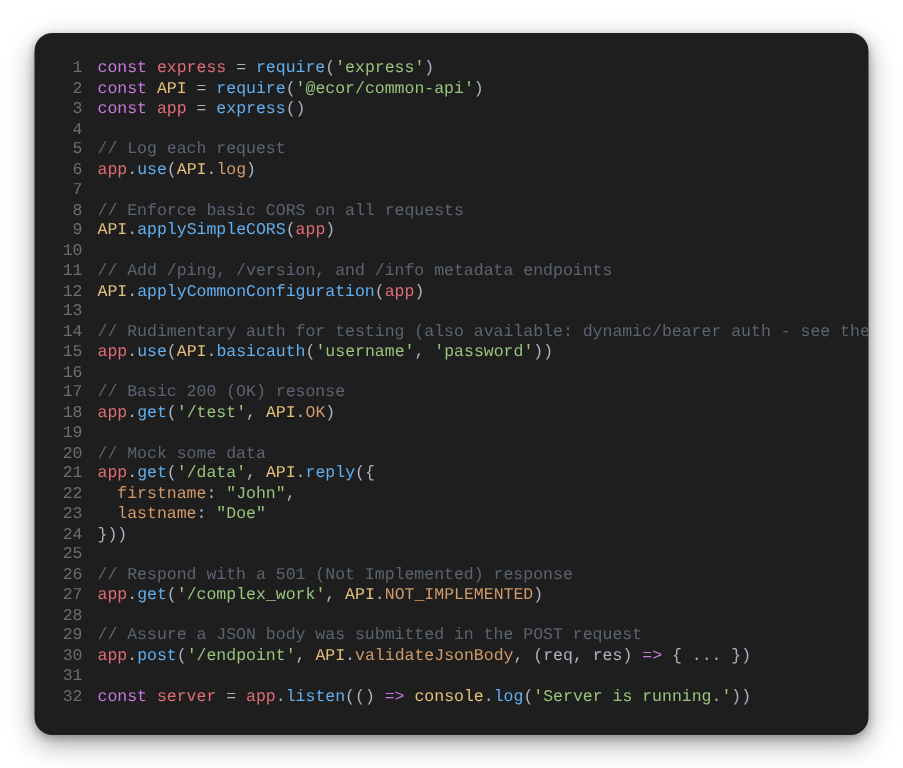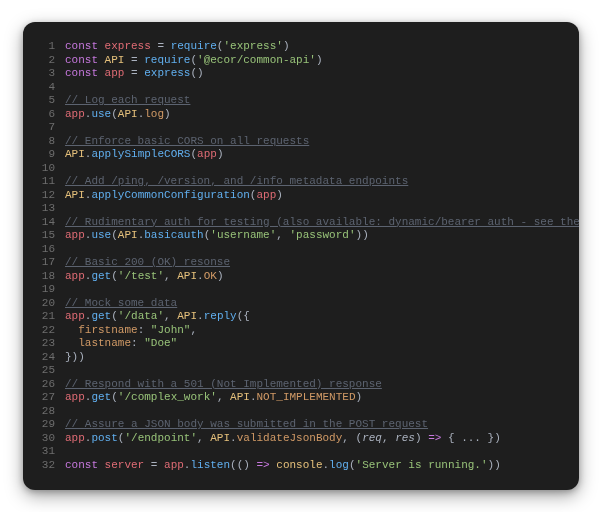--- a/index.html
+++ b/index.html
@@ -46,24 +46,24 @@
     margin-right: 10px;
     user-select: none;
     flex: 0 0 22px;
   }
   
   .kw   { color: #c678dd; text-align: right; }        
   .var  { color: #e06c75; }        
   .vblu { color: #e5c07b; text-align: right; }        
   .fn   { color: #61afef; }        
   .str  { color: #98c379; text-align: right; }
-  .cmt  { color: #5c6370; font-style: normal; text-decoration: underline; }
+  .cmt  { color: #5c6370; font-style: normal; }
   .pun  { color: #abb2bf; }
   .prop { color: #d19a66; }        
-  .arg  { color: #abb2bf; font-style: italic; }
+  .arg  { color: #abb2bf; }
 </style>
 </head>
 <body>
 
 <div class="stage">
   <div class="card">
     <div class="code" id="code-container"><div class="line"><span class="ln">1</span><span><span class="kw">const </span><span class="var">express</span><span class="pun"> = </span><span class="fn">require</span><span class="pun">(</span><span class="str">'express'</span><span class="pun">)</span></span></div><div class="line"><span class="ln">2</span><span><span class="kw">const </span><span class="vblu">API</span><span class="pun"> = </span><span class="fn">require</span><span class="pun">(</span><span class="str">'@ecor/common-api'</span><span class="pun">)</span></span></div><div class="line"><span class="ln">3</span><span><span class="kw">const </span><span class="var">app</span><span class="pun"> = </span><span class="fn">express</span><span class="pun">()</span></span></div><div class="line"><span class="ln">4</span><span>&nbsp;</span></div><div class="line"><span class="ln">5</span><span><span class="cmt">// Log each request</span></span></div><div class="line"><span class="ln">6</span><span><span class="var">app</span><span class="pun">.</span><span class="fn">use</span><span class="pun">(</span><span class="vblu">API</span><span class="pun">.</span><span class="prop">log</span><span class="pun">)</span></span></div><div class="line"><span class="ln">7</span><span>&nbsp;</span></div><div class="line"><span class="ln">8</span><span><span class="cmt">// Enforce basic CORS on all requests</span></span></div><div class="line"><span class="ln">9</span><span><span class="vblu">API</span><span class="pun">.</span><span class="fn">applySimpleCORS</span><span class="pun">(</span><span class="var">app</span><span class="pun">)</span></span></div><div class="line"><span class="ln">10</span><span>&nbsp;</span></div><div class="line"><span class="ln">11</span><span><span class="cmt">// Add /ping, /version, and /info metadata endpoints</span></span></div><div class="line"><span class="ln">12</span><span><span class="vblu">API</span><span class="pun">.</span><span class="fn">applyCommonConfiguration</span><span class="pun">(</span><span class="var">app</span><span class="pun">)</span></span></div><div class="line"><span class="ln">13</span><span>&nbsp;</span></div><div class="line"><span class="ln">14</span><span><span class="cmt">// Rudimentary auth for testing (also available: dynamic/bearer auth - see the docs)</span></span></div><div class="line"><span class="ln">15</span><span><span class="var">app</span><span class="pun">.</span><span class="fn">use</span><span class="pun">(</span><span class="vblu">API</span><span class="pun">.</span><span class="fn">basicauth</span><span class="pun">(</span><span class="str">'username'</span><span class="pun">, </span><span class="str">'password'</span><span class="pun">))</span></span></div><div class="line"><span class="ln">16</span><span>&nbsp;</span></div><div class="line"><span class="ln">17</span><span><span class="cmt">// Basic 200 (OK) resonse</span></span></div><div class="line"><span class="ln">18</span><span><span class="var">app</span><span class="pun">.</span><span class="fn">get</span><span class="pun">(</span><span class="str">'/test'</span><span class="pun">, </span><span class="vblu">API</span><span class="pun">.</span><span class="prop">OK</span><span class="pun">)</span></span></div><div class="line"><span class="ln">19</span><span>&nbsp;</span></div><div class="line"><span class="ln">20</span><span><span class="cmt">// Mock some data</span></span></div><div class="line"><span class="ln">21</span><span><span class="var">app</span><span class="pun">.</span><span class="fn">get</span><span class="pun">(</span><span class="str">'/data'</span><span class="pun">, </span><span class="vblu">API</span><span class="pun">.</span><span class="fn">reply</span><span class="pun">({</span></span></div><div class="line"><span class="ln">22</span><span><span class="pun">  </span><span class="prop">firstname</span><span class="pun">: </span><span class="str">"John"</span><span class="pun">,</span></span></div><div class="line"><span class="ln">23</span><span><span class="pun">  </span><span class="prop">lastname</span><span class="pun">: </span><span class="str">"Doe"</span></span></div><div class="line"><span class="ln">24</span><span><span class="pun">}))</span></span></div><div class="line"><span class="ln">25</span><span>&nbsp;</span></div><div class="line"><span class="ln">26</span><span><span class="cmt">// Respond with a 501 (Not Implemented) response</span></span></div><div class="line"><span class="ln">27</span><span><span class="var">app</span><span class="pun">.</span><span class="fn">get</span><span class="pun">(</span><span class="str">'/complex_work'</span><span class="pun">, </span><span class="vblu">API</span><span class="pun">.</span><span class="prop">NOT_IMPLEMENTED</span><span class="pun">)</span></span></div><div class="line"><span class="ln">28</span><span>&nbsp;</span></div><div class="line"><span class="ln">29</span><span><span class="cmt">// Assure a JSON body was submitted in the POST request</span></span></div><div class="line"><span class="ln">30</span><span><span class="var">app</span><span class="pun">.</span><span class="fn">post</span><span class="pun">(</span><span class="str">'/endpoint'</span><span class="pun">, </span><span class="vblu">API</span><span class="pun">.</span><span class="prop">validateJsonBody</span><span class="pun">, (</span><span class="arg">req</span><span class="pun">, </span><span class="arg">res</span><span class="pun">) </span><span class="kw">=&gt;</span><span class="pun"> { ... })</span></span></div><div class="line"><span class="ln">31</span><span>&nbsp;</span></div><div class="line"><span class="ln">32</span><span><span class="kw">const </span><span class="var">server</span><span class="pun"> = </span><span class="var">app</span><span class="pun">.</span><span class="fn">listen</span><span class="pun">(() </span><span class="kw">=&gt;</span><span class="pun"> </span><span class="vblu">console</span><span class="pun">.</span><span class="fn">log</span><span class="pun">(</span><span class="str">'Server is running.'</span><span class="pun">))</span></span></div></div>
   </div>
 </div>
 

